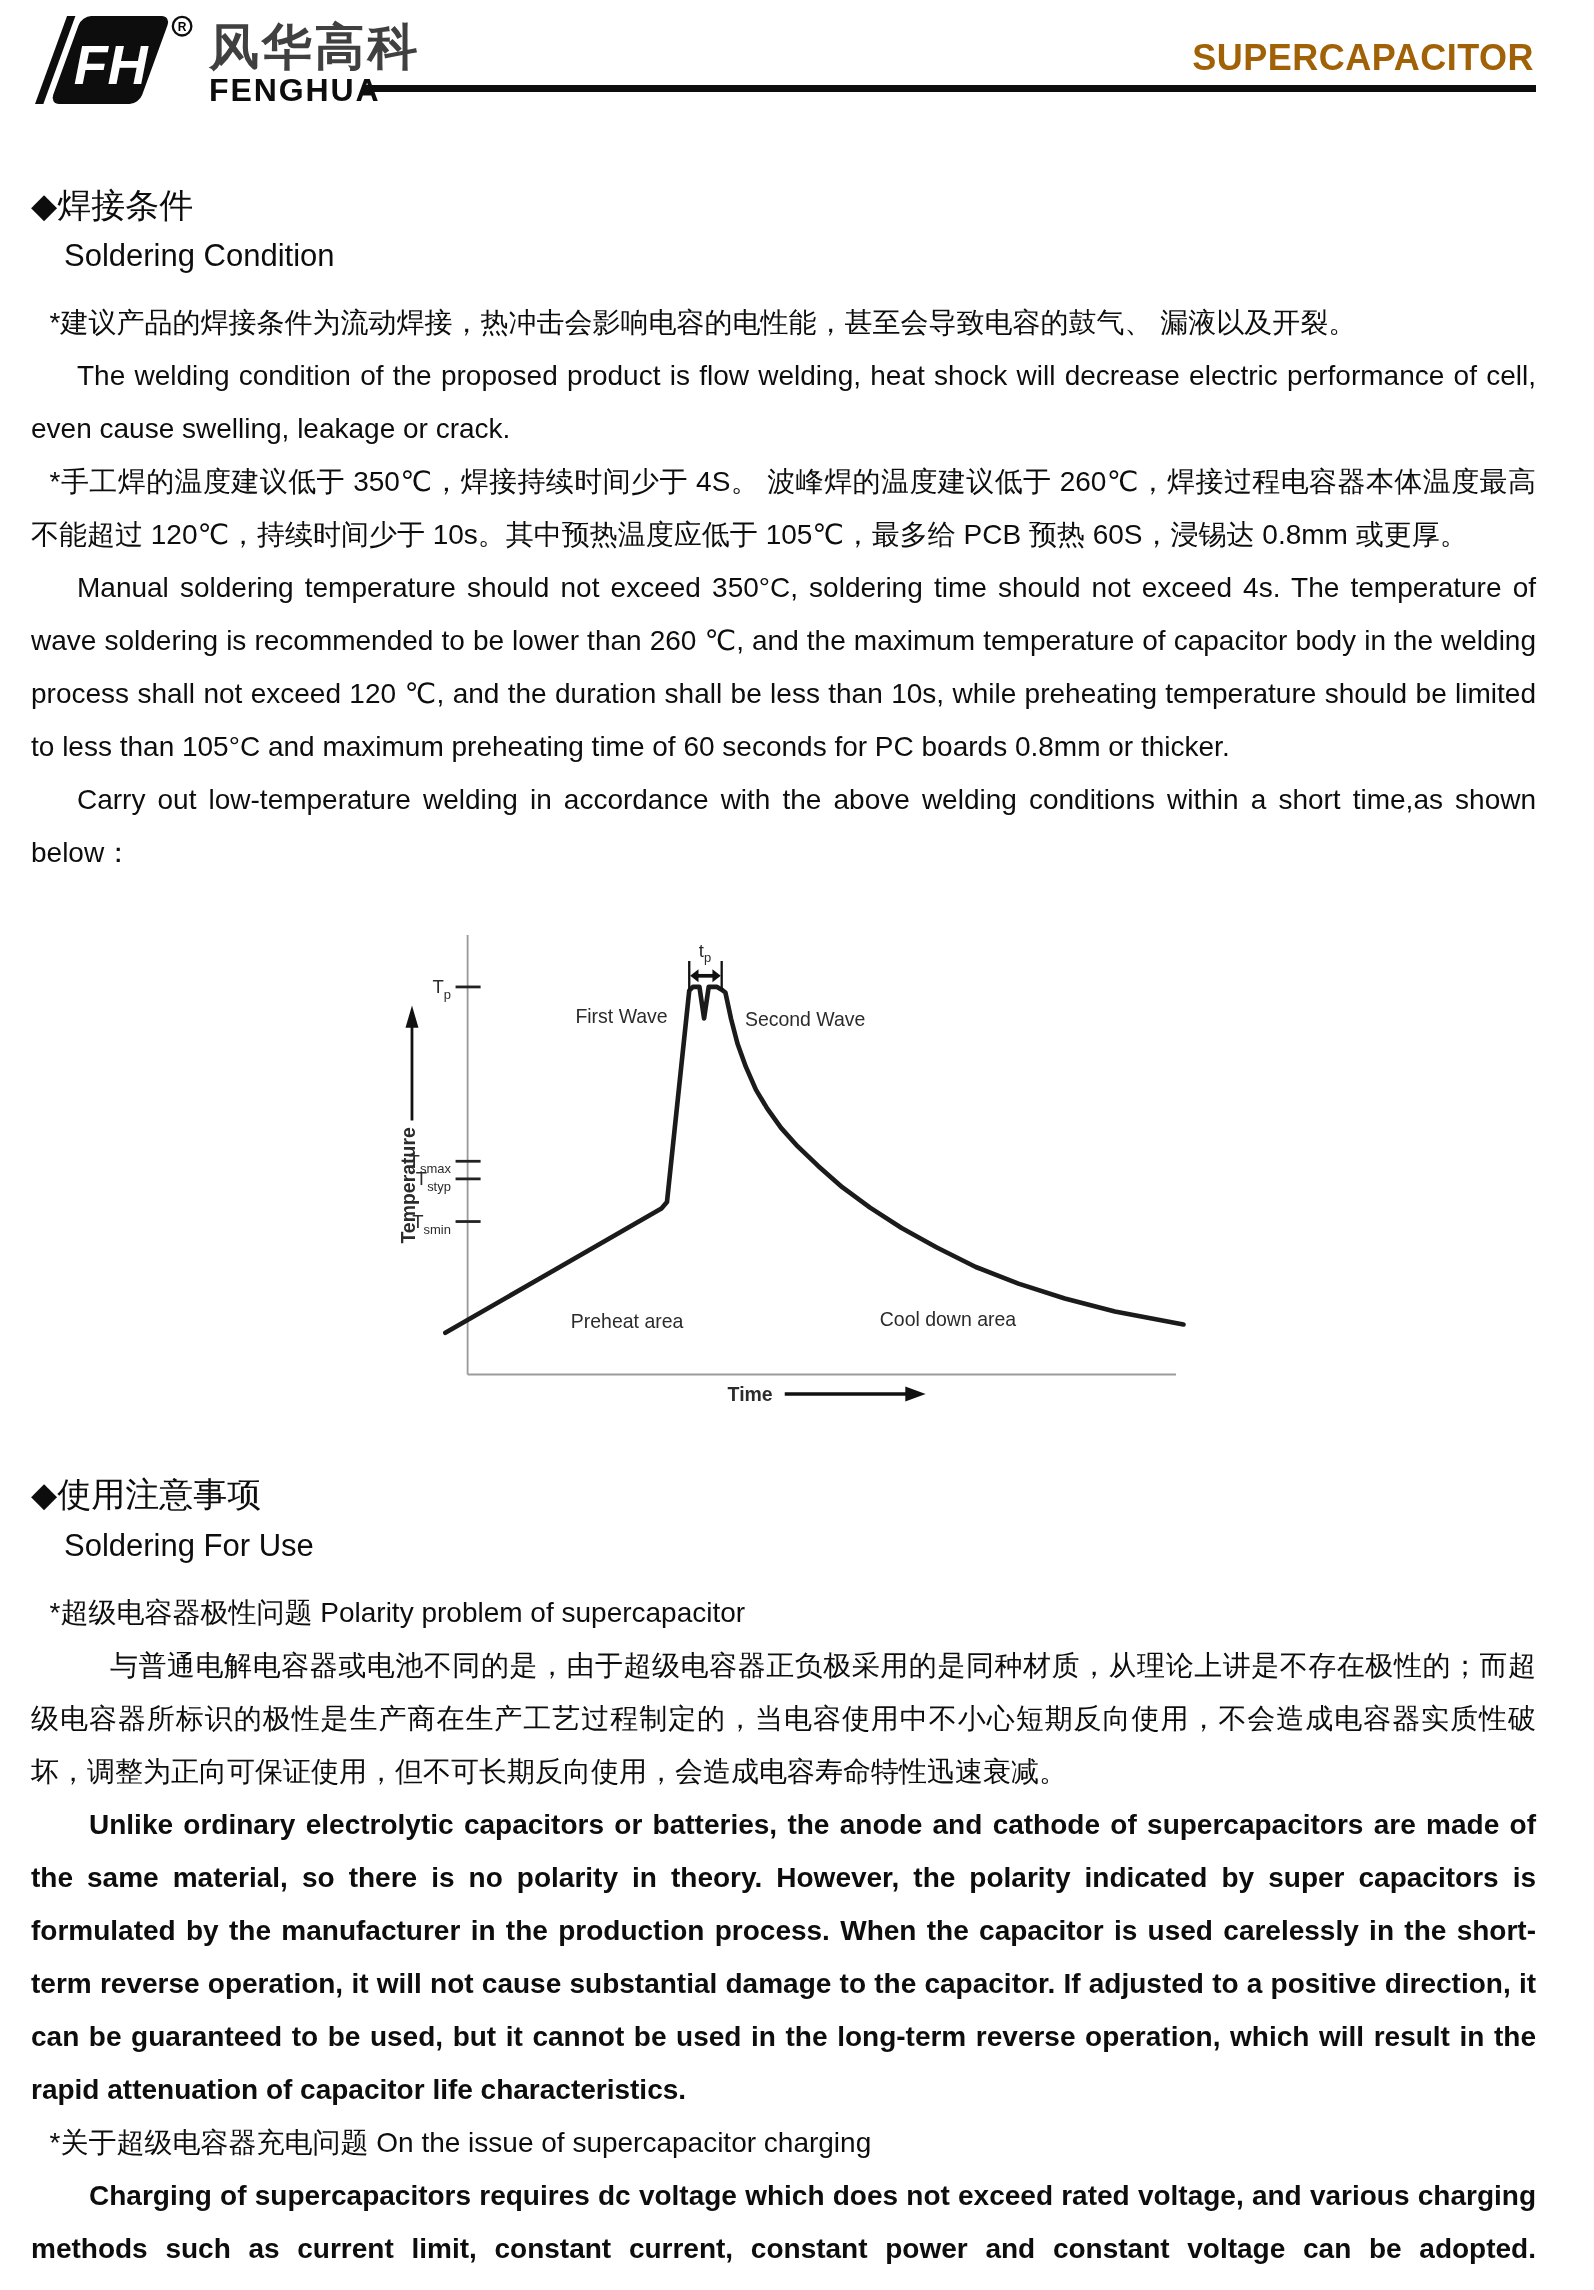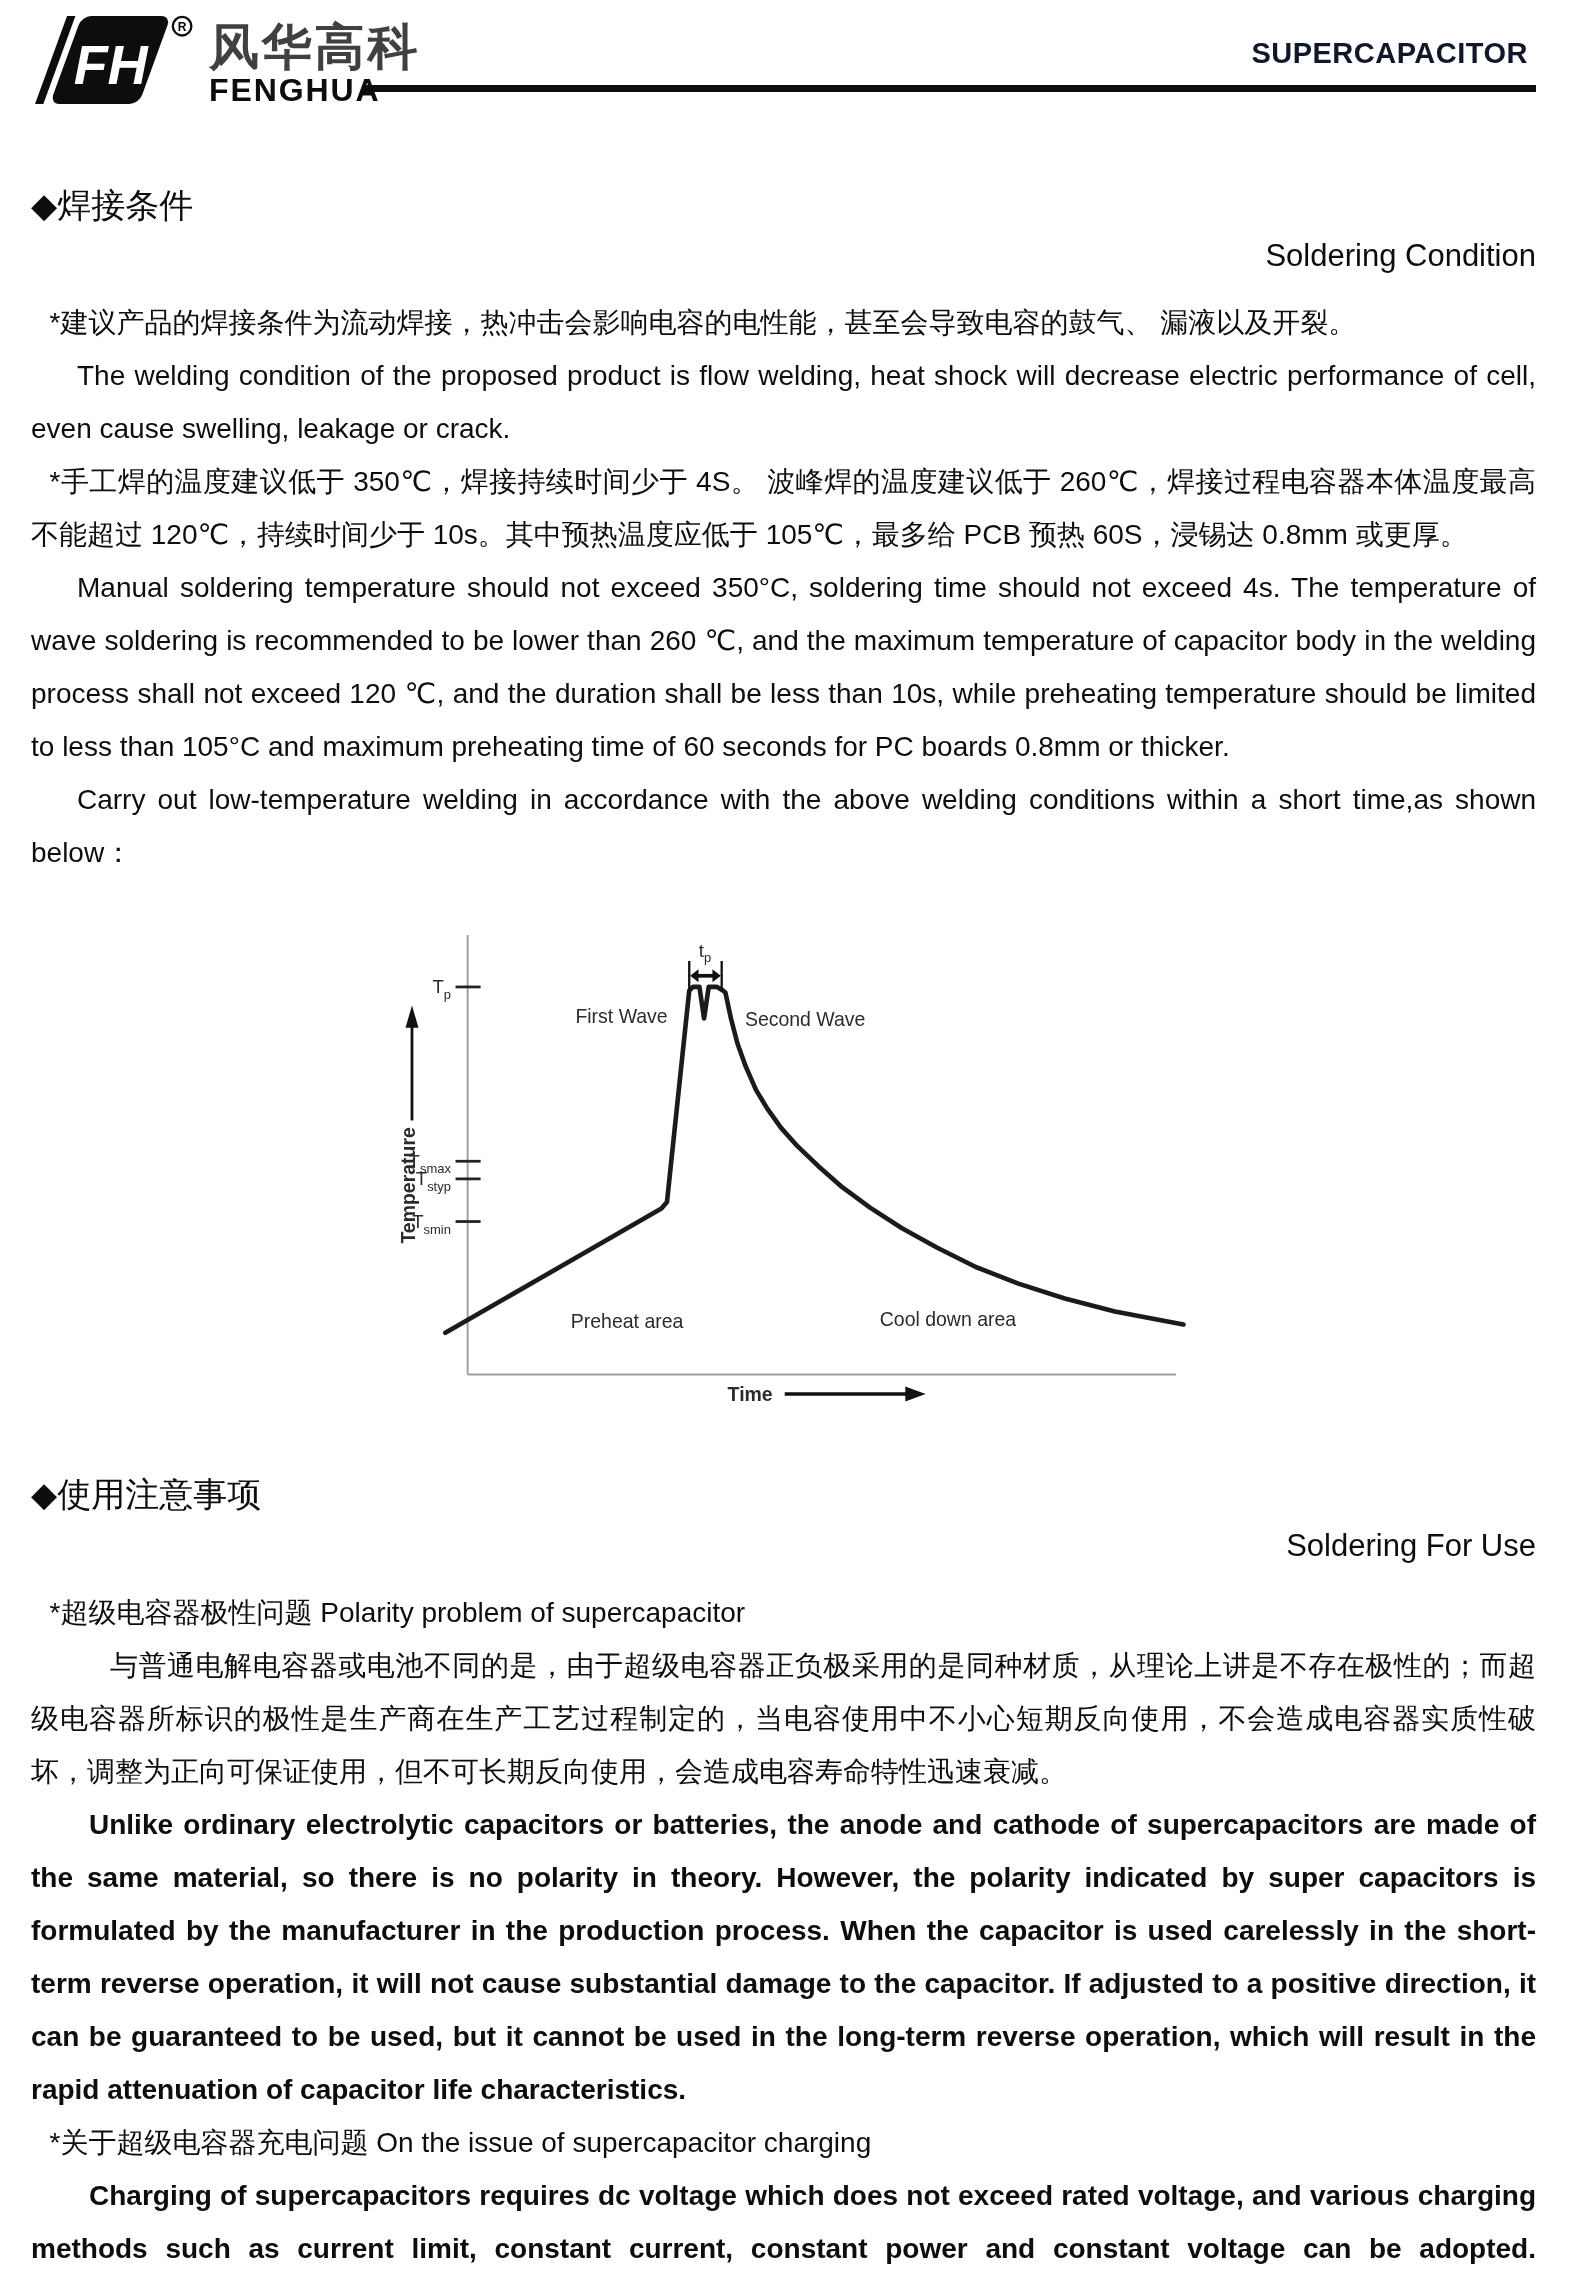--- a/index.html
+++ b/index.html
@@ -13,25 +13,25 @@
     padding:13px 58px 0 31px;
     overflow:hidden;
   }
   
   .hdr { position:relative; height:122px; }
   .logo-row { position:absolute; left:0; top:0; display:flex; align-items:flex-start; }
   .logo-mark-svg { display:block; }
   .logo-text { margin-left:13px; margin-top:9.3px; }
   .logo-zh { font-size:50px; font-weight:bold; letter-spacing:2.8px; line-height:1.0; color:#404040; }
   .logo-en { font-size:32px; font-weight:bold; letter-spacing:1.9px; line-height:1.0; margin-top:1.9px; color:#0d0d0d; }
-  .doc-title { position:absolute; right:8px; top:24px; font-size:29px; font-weight:bold; letter-spacing:0.5px; color:#0f172a; }
+  .doc-title { position:absolute; right:2px; top:24px; font-size:36px; font-weight:bold; letter-spacing:0.5px; color:#a16207; }
   .hdr-rule { position:absolute; left:331px; right:0; top:72px; height:6.5px; background:#0d0d0d; }
   
   h2.sec-zh { font-size:34px; font-weight:normal; color:#0d0d0d; margin:48px 0 9.3px 0; }
-  h3.sec-en { font-size:31px; font-weight:normal; color:#0d0d0d; margin:0 0 22px 33px;text-align:right; }
+  h3.sec-en { font-size:31px; font-weight:normal; color:#0d0d0d; margin:0 0 22px 33px; }
   p.body { font-size:28px; line-height:53px; text-align:justify; color:#0d0d0d; }
   p.ind20 { text-indent:18.6px; }
   p.ind50 { text-indent:46px; }
   p.ind62 { text-indent:58px;font-weight:bold; }
   p.ind85 { text-indent:79px; }
   
   figure.chart { margin:39px 0 0 368px; width:918px; }
   .chart svg { display:block; }
   .chart text { font-family:"Liberation Sans","DejaVu Sans",sans-serif; fill:#2b2b2b; }
   .c-label { font-size:21px; }

